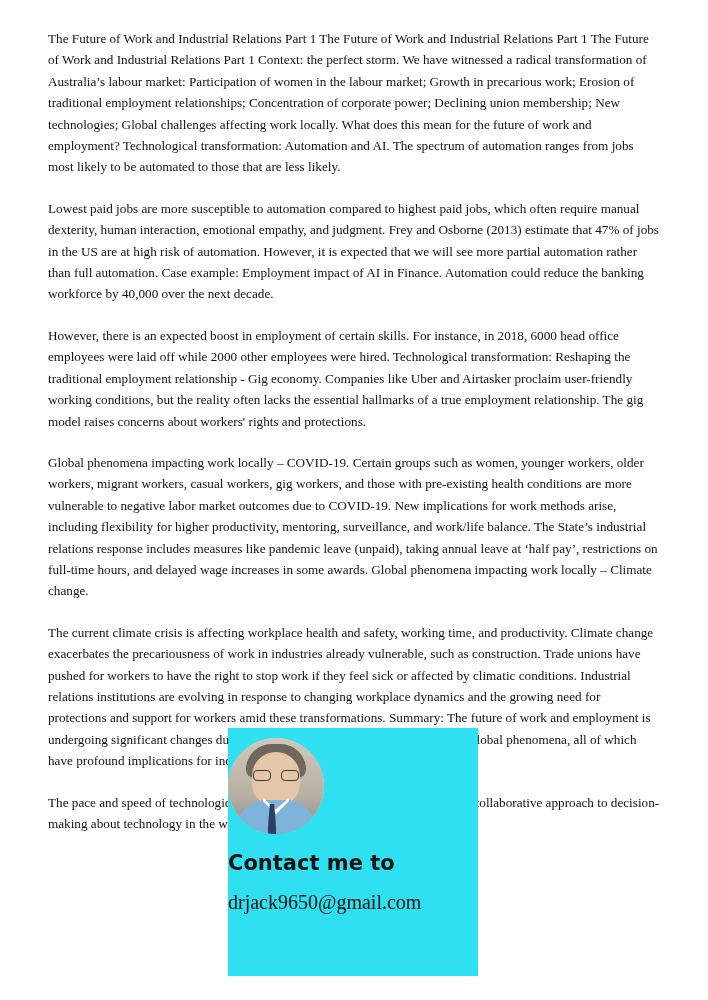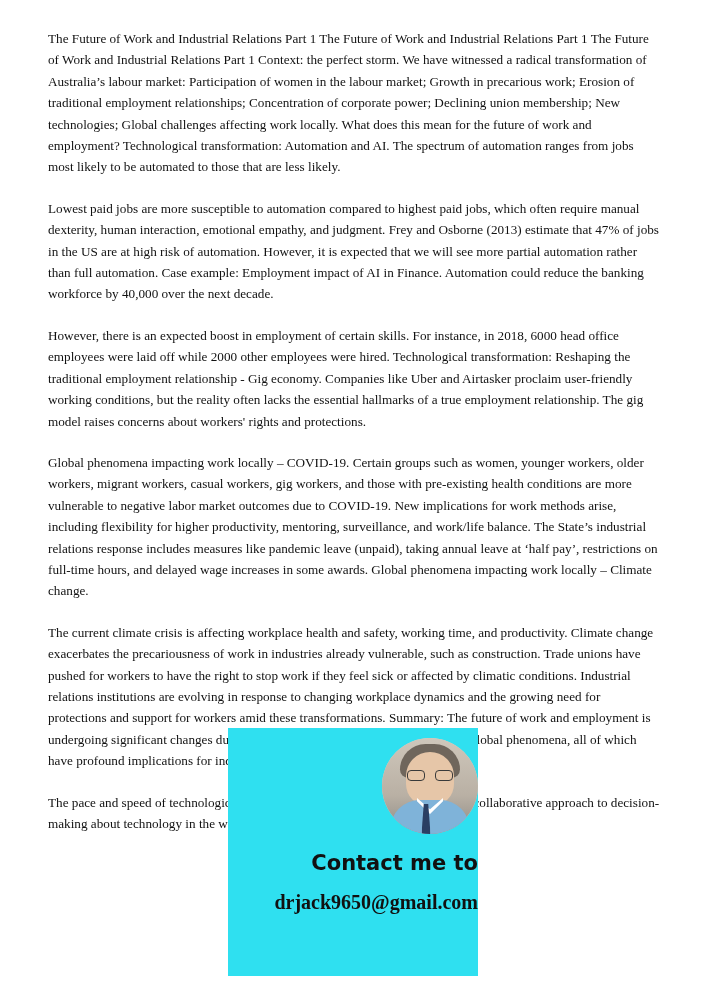--- a/index.html
+++ b/index.html
@@ -37,21 +37,21 @@
   #overlay {
     position: absolute;
     left: 228px;
     top: 728px;
     width: 250px;
     height: 248px;
     background: #2fe0f0;
     box-sizing: border-box;
     display: flex;
     flex-direction: column;
-    align-items: flex-end;
+    align-items: flex-start;
     padding-top: 10px;
     box-shadow: 0 0 0 0 rgba(0,0,0,0);
   }
   #overlay .avatar {
     width: 96px;
     height: 96px;
     border-radius: 50%;
     overflow: hidden;
     background: #d9d2c8;
     position: relative;
@@ -122,21 +122,21 @@
     font-family: "DejaVu Sans", sans-serif;
     font-weight: bold;
     font-size: 21px;
     line-height: 27px;
     color: #111111;
     text-align: center;
   }
   #overlay .line1 { margin-top: 16px; }
   #overlay .email {
     font-family: "Liberation Serif", serif;
-    font-weight: bold;
+    font-weight: normal;
     font-size: 20px;
     line-height: 26px;
     color: #111111;
     text-align: center;
     margin-top: 12px;
   }
 </style>
 </head>
 <body>
 

